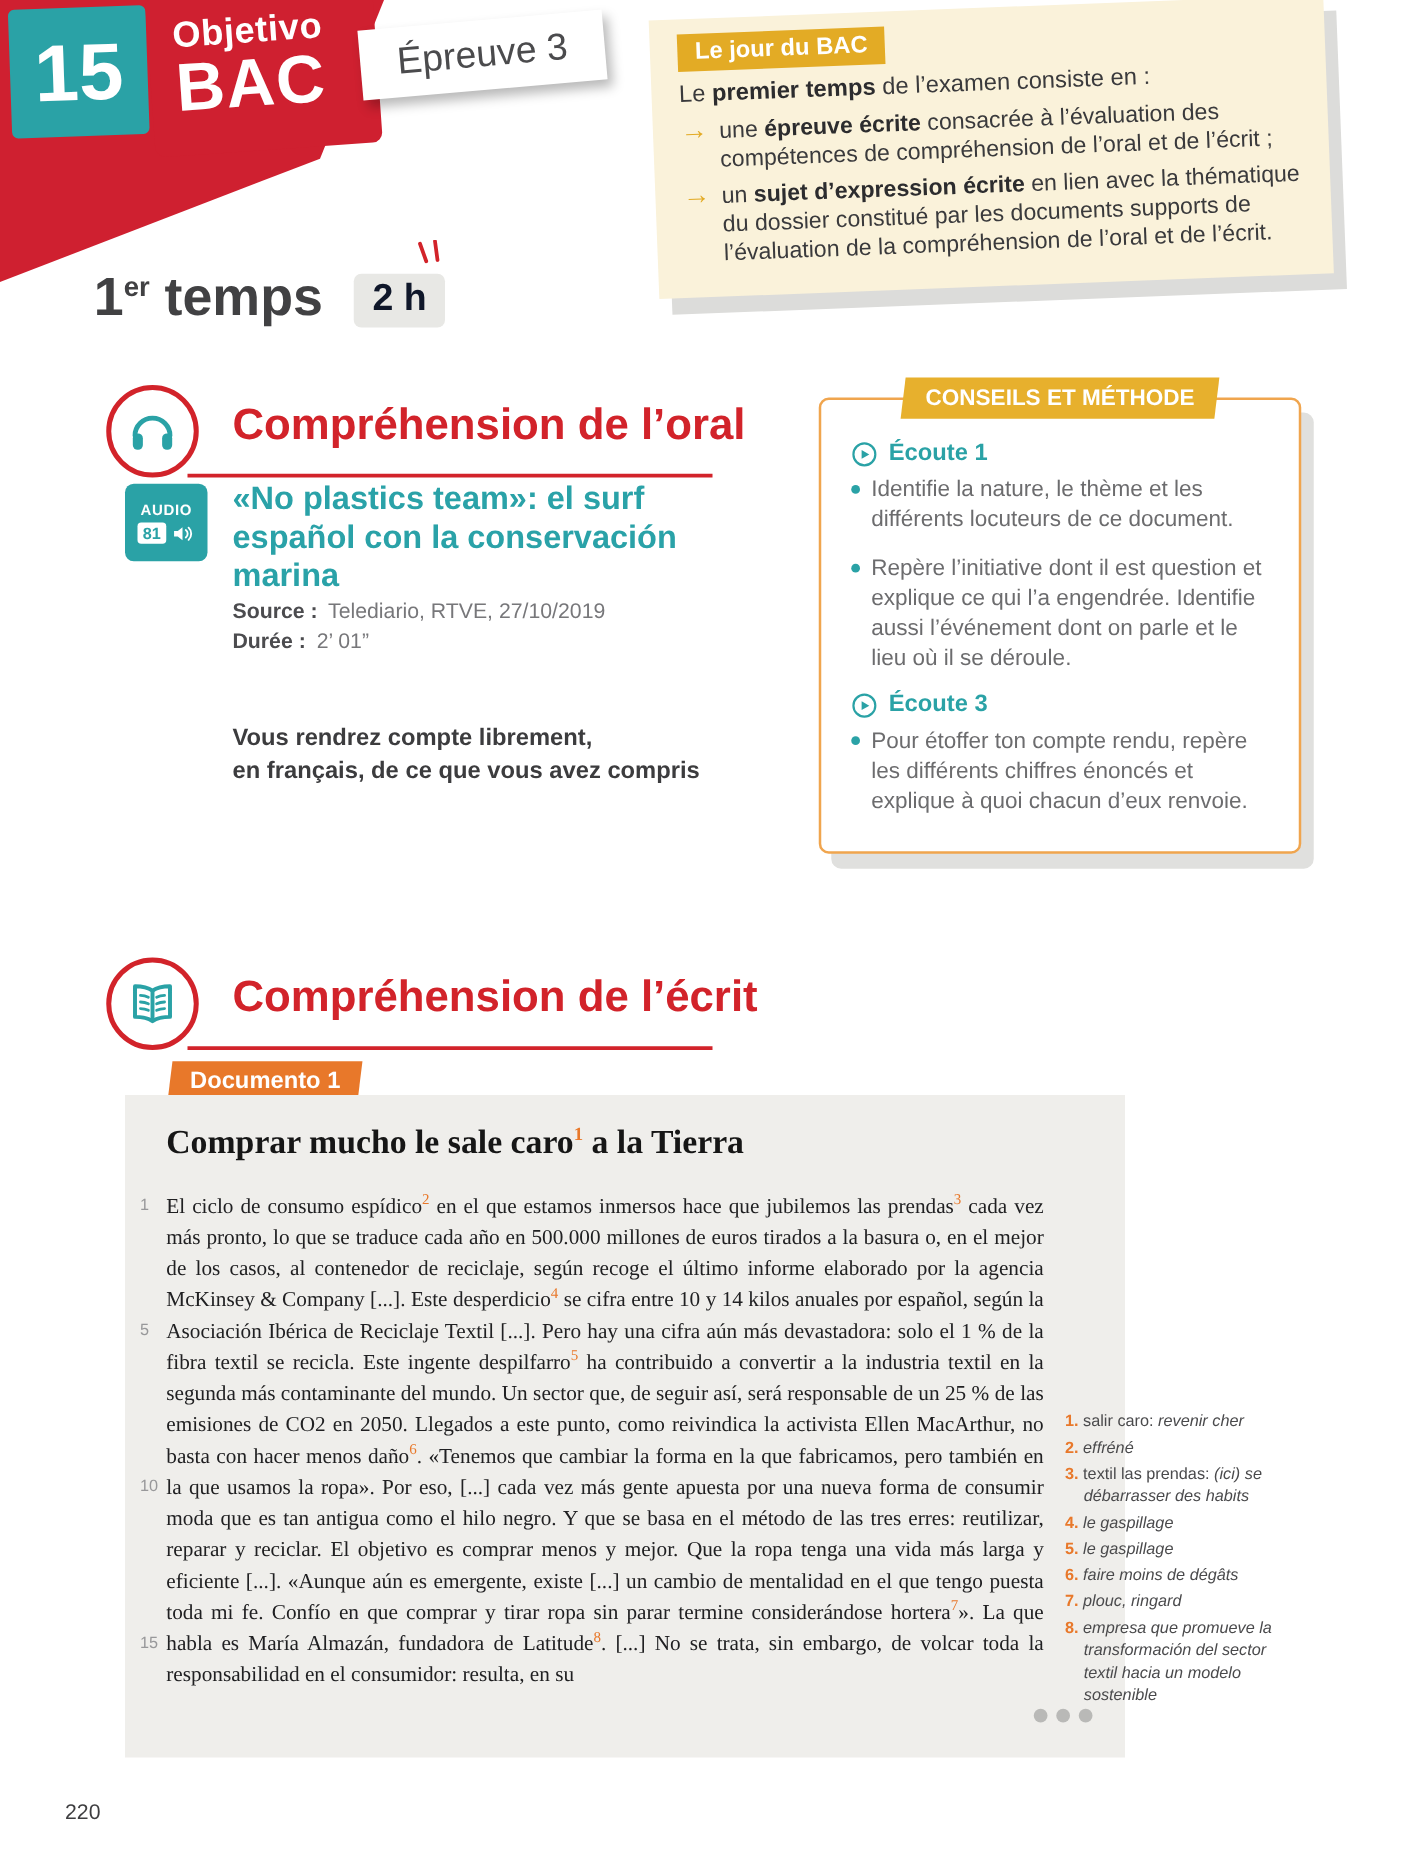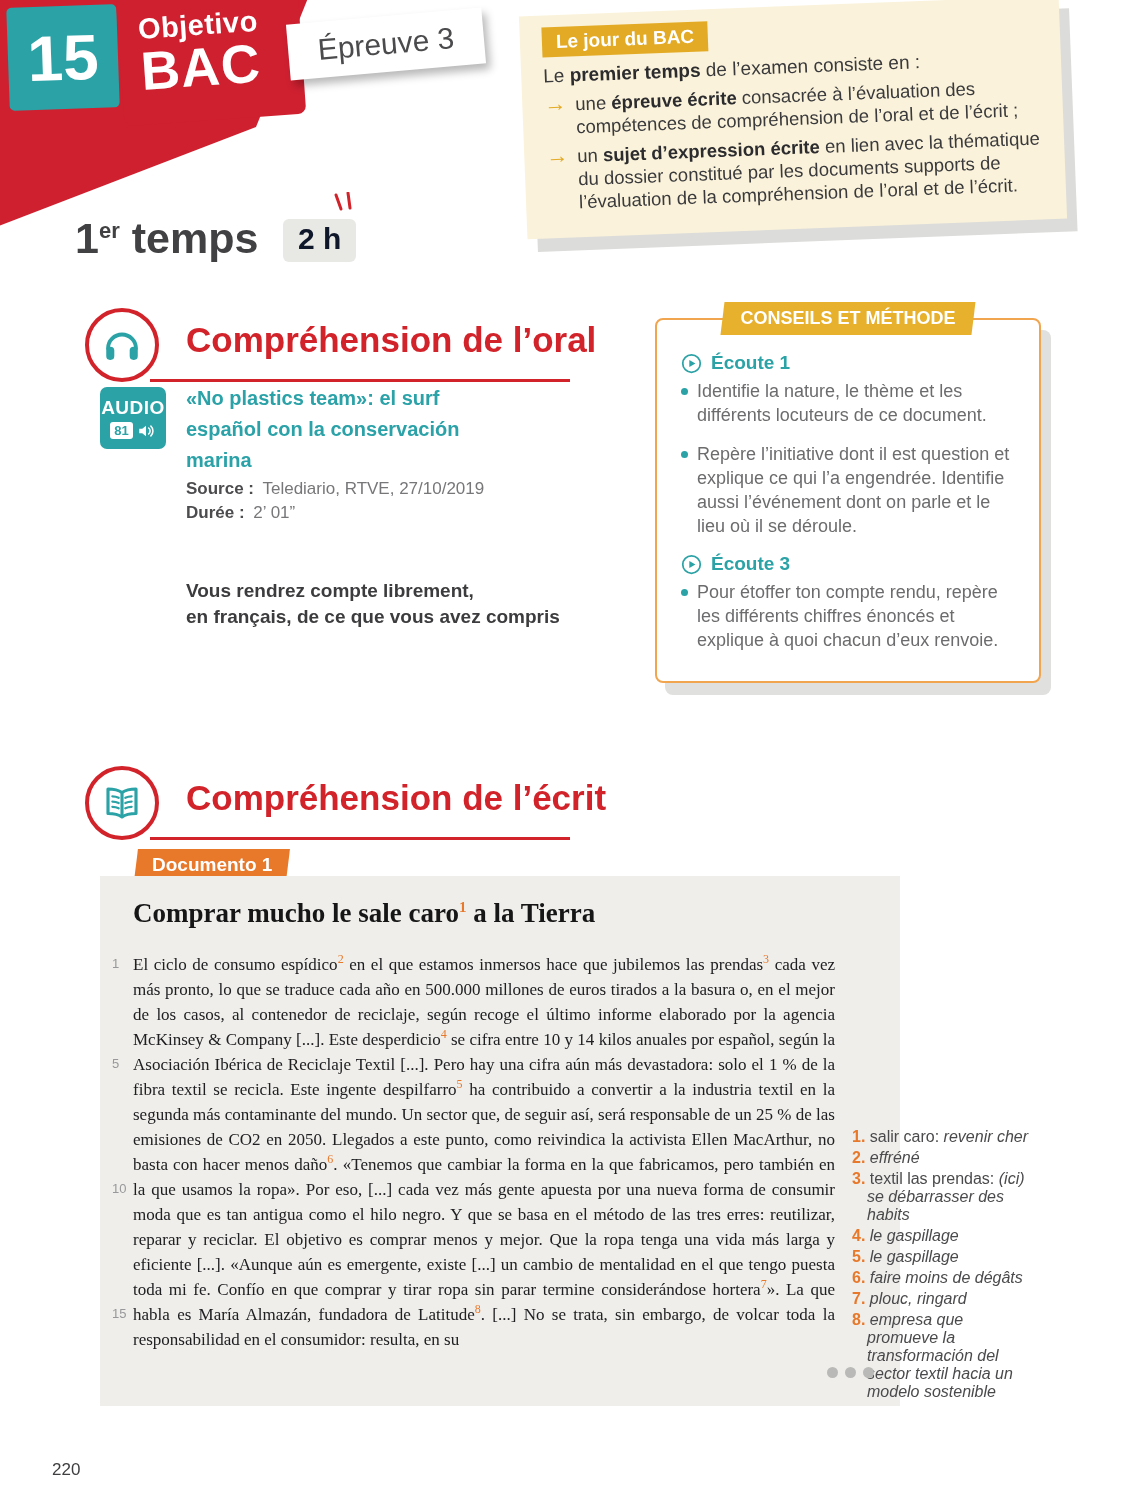--- a/index.html
+++ b/index.html
@@ -47,25 +47,25 @@
   .oral-title{left:186px;top:320px;}
   .ecrit-title{left:186px;top:778px;}
   .sec-rule{position:absolute;height:3px;background:#d2232a;width:420px;left:150px;}
   .oral-rule{top:379px;}
   .ecrit-rule{top:837px;}
 
   
   .audio-badge{position:absolute;left:100px;top:387px;width:66px;height:62px;background:#2aa2a6;
                border-radius:7px;display:flex;flex-direction:column;align-items:center;
                justify-content:center;gap:3px;}
-  .audio-label{color:#fff;font-weight:800;font-size:19px;letter-spacing:.5px;}
+  .audio-label{color:#fff;font-weight:800;font-size:12px;letter-spacing:.5px;}
   .audio-row{display:flex;align-items:center;gap:3px;}
   .audio-num{background:#fff;color:#2aa2a6;font-weight:800;font-size:13px;padding:1px 4px;border-radius:3px;}
   .audio-row svg{width:20px;height:18px;}
-  .doc-title{position:absolute;left:186px;top:383px;font-size:20px;font-weight:800;color:#2aa2a8;line-height:31px;}
+  .doc-title{position:absolute;left:186px;top:383px;font-size:26px;font-weight:800;color:#2aa2a8;line-height:31px;}
   .meta-line{position:absolute;left:186px;font-size:17px;color:#77777a;}
   .meta-line strong{color:#4c4c4f;font-weight:700;margin-right:4px;}
   .src-line{top:479px;}
   .dur-line{top:503px;}
   .instruction{position:absolute;left:186px;top:578px;font-size:19px;font-weight:700;color:#3c3c3e;line-height:26px;}
 
   
   .conseils{position:absolute;left:655px;top:318px;width:386px;background:#fff;border:2px solid #f0a54e;
             border-radius:8px;padding:32px 24px 14px;box-sizing:border-box;box-shadow:10px 12px 0 #e0e0de;}
   .conseils-tab{position:absolute;top:-18px;left:50%;transform:translateX(-50%) skewX(-7deg);
@@ -84,28 +84,28 @@
   .doc-box{position:absolute;left:100px;top:876px;width:800px;height:530px;background:#efeeeb;}
   .art-title{position:absolute;left:33px;top:22px;margin:0;font-family:"Liberation Serif",serif;
              font-size:27px;font-weight:700;color:#161616;}
   .art-title sup{color:#e8782a;font-size:15px;}
   .art-body{position:absolute;left:33px;top:76px;width:702px;font-family:"Liberation Serif",serif;
             font-size:17px;line-height:25px;color:#202022;text-align:justify;}
   .art-body sup{color:#e8782a;font-size:12px;line-height:0;}
   .ln{position:absolute;left:12px;font-size:13px;color:#98989a;}
   .ln1{top:80px}.ln5{top:180px}.ln10{top:305px}.ln15{top:430px}
   .notes{position:absolute;left:752px;top:252px;width:182px;}
-  .note{font-size:16px;line-height:18px;color:#4a4a4c;margin-bottom:3px;font-style:italic;
+  .note{font-size:13px;line-height:18px;color:#4a4a4c;margin-bottom:3px;font-style:italic;
         padding-left:15px;text-indent:-15px;}
   .n-num{color:#e8782a;font-weight:800;font-style:normal;}
   .n-term{font-style:normal;}
   .dots{position:absolute;right:26px;bottom:28px;display:flex;gap:7px;}
   .dots span{width:11px;height:11px;border-radius:50%;background:#b9b9b7;}
 
-  .page-num{position:absolute;left:52px;top:1440px;font-size:17px;color:#3e3e40;margin-top:20px;}
+  .page-num{position:absolute;left:52px;top:1440px;font-size:17px;color:#3e3e40;}
 </style>
 </head>
 <body>
 
 <div id="page">
 
   <div class="corner-red"></div>
   <div class="unit-box">
     <span>15</span>
   </div>

